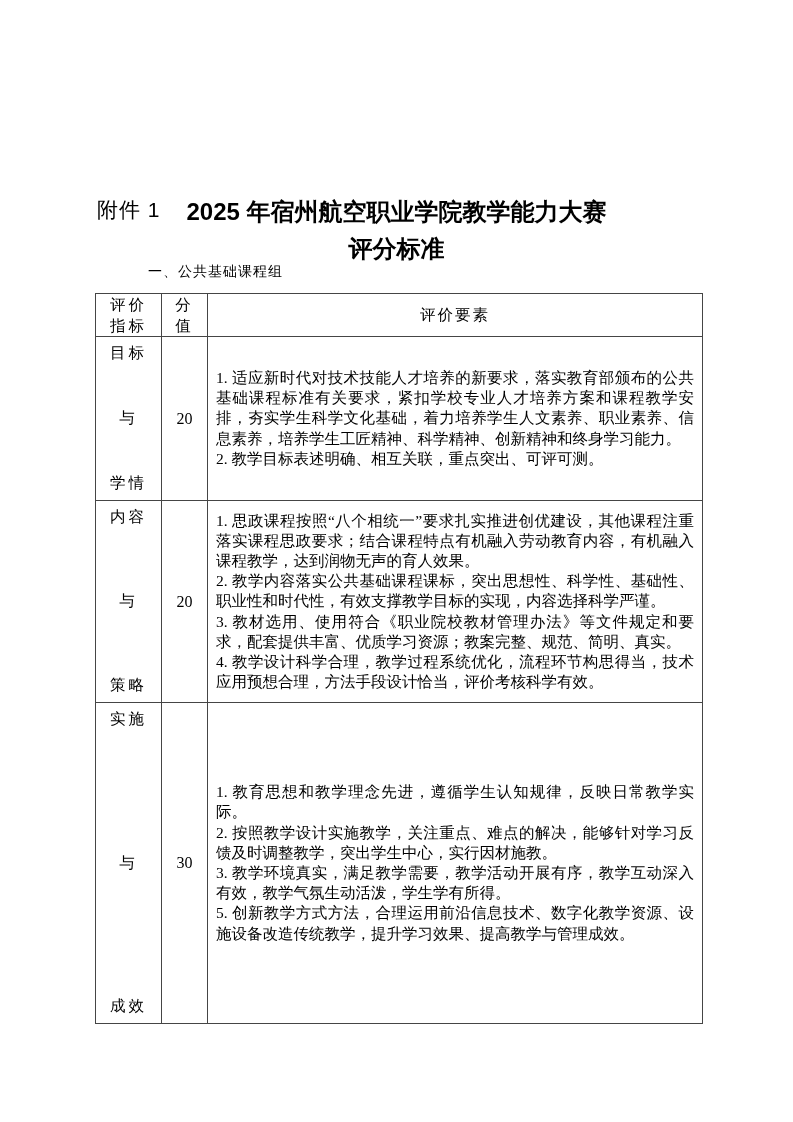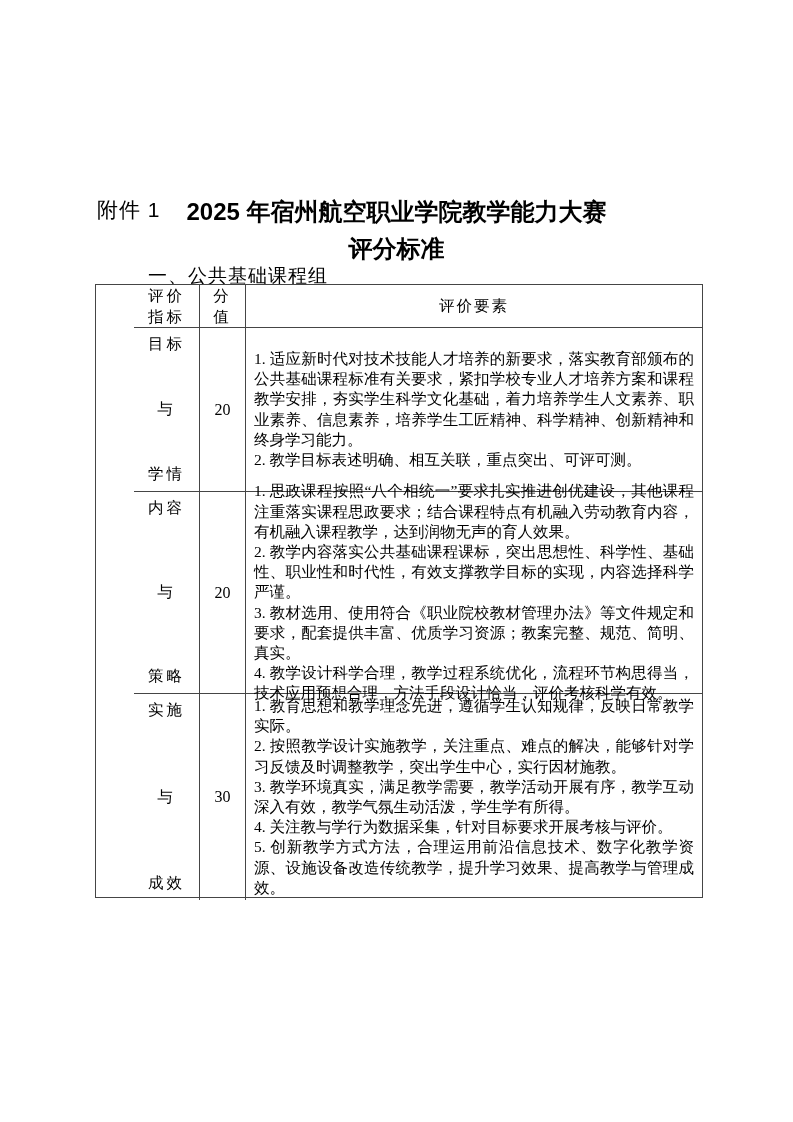--- a/index.html
+++ b/index.html
@@ -14,29 +14,28 @@
     font-size:21px;font-weight:500;letter-spacing:1px;margin-top:44px;
   }
   .title-block{
     position:absolute;left:0;top:193px;width:793px;text-align:center;
     font-weight:bold;font-size:24px;line-height:37px;
     font-family:Liberation Sans, sans-serif;
   }
   .section-heading{
     position:absolute;left:148px;top:263px;
     font-family:"Liberation Sans","DejaVu Sans",sans-serif;
-    font-size:19px;font-weight:500;letter-spacing:1px;
+    font-size:14px;font-weight:500;letter-spacing:1px;
   }
   .score-table{
-    position:absolute;left:95px;top:284px;width:608px;height:614px;
+    position:absolute;left:95px;top:293px;width:608px;height:731px;
     box-sizing:border-box;border:1px solid #454545;
     display:grid;
     grid-template-columns:66px 46px 1fr;
     grid-template-rows:43px 164px 202px 1fr;
-    padding-left:38px;
   }
   .cell{
     box-sizing:border-box;
     border-right:1px solid #454545;
     border-bottom:1px solid #454545;
   }
   .cell.last-col{border-right:none;}
   .cell.last-row{border-bottom:none;}
   .head-cell{
     display:flex;flex-direction:column;align-items:center;justify-content:center;
@@ -114,18 +113,17 @@
     <div class="cell ind-cell last-row">
       <span>实施</span>
       <span>与</span>
       <span>成效</span>
     </div>
     <div class="cell score-cell last-row">30</div>
     <div class="cell items-cell last-col last-row">
       <p>1. 教育思想和教学理念先进，遵循学生认知规律，反映日常教学实际。</p>
       <p>2. 按照教学设计实施教学，关注重点、难点的解决，能够针对学习反馈及时调整教学，突出学生中心，实行因材施教。</p>
       <p>3. 教学环境真实，满足教学需要，教学活动开展有序，教学互动深入有效，教学气氛生动活泼，学生学有所得。</p>
-      <p>4. 关注教与学行为数据采集，针对目标要求开展考核与评价。</p>
       <p>5. 创新教学方式方法，合理运用前沿信息技术、数字化教学资源、设施设备改造传统教学，提升学习效果、提高教学与管理成效。</p>
     </div>
 
   </div>
 </div>
 
 </body></html>

